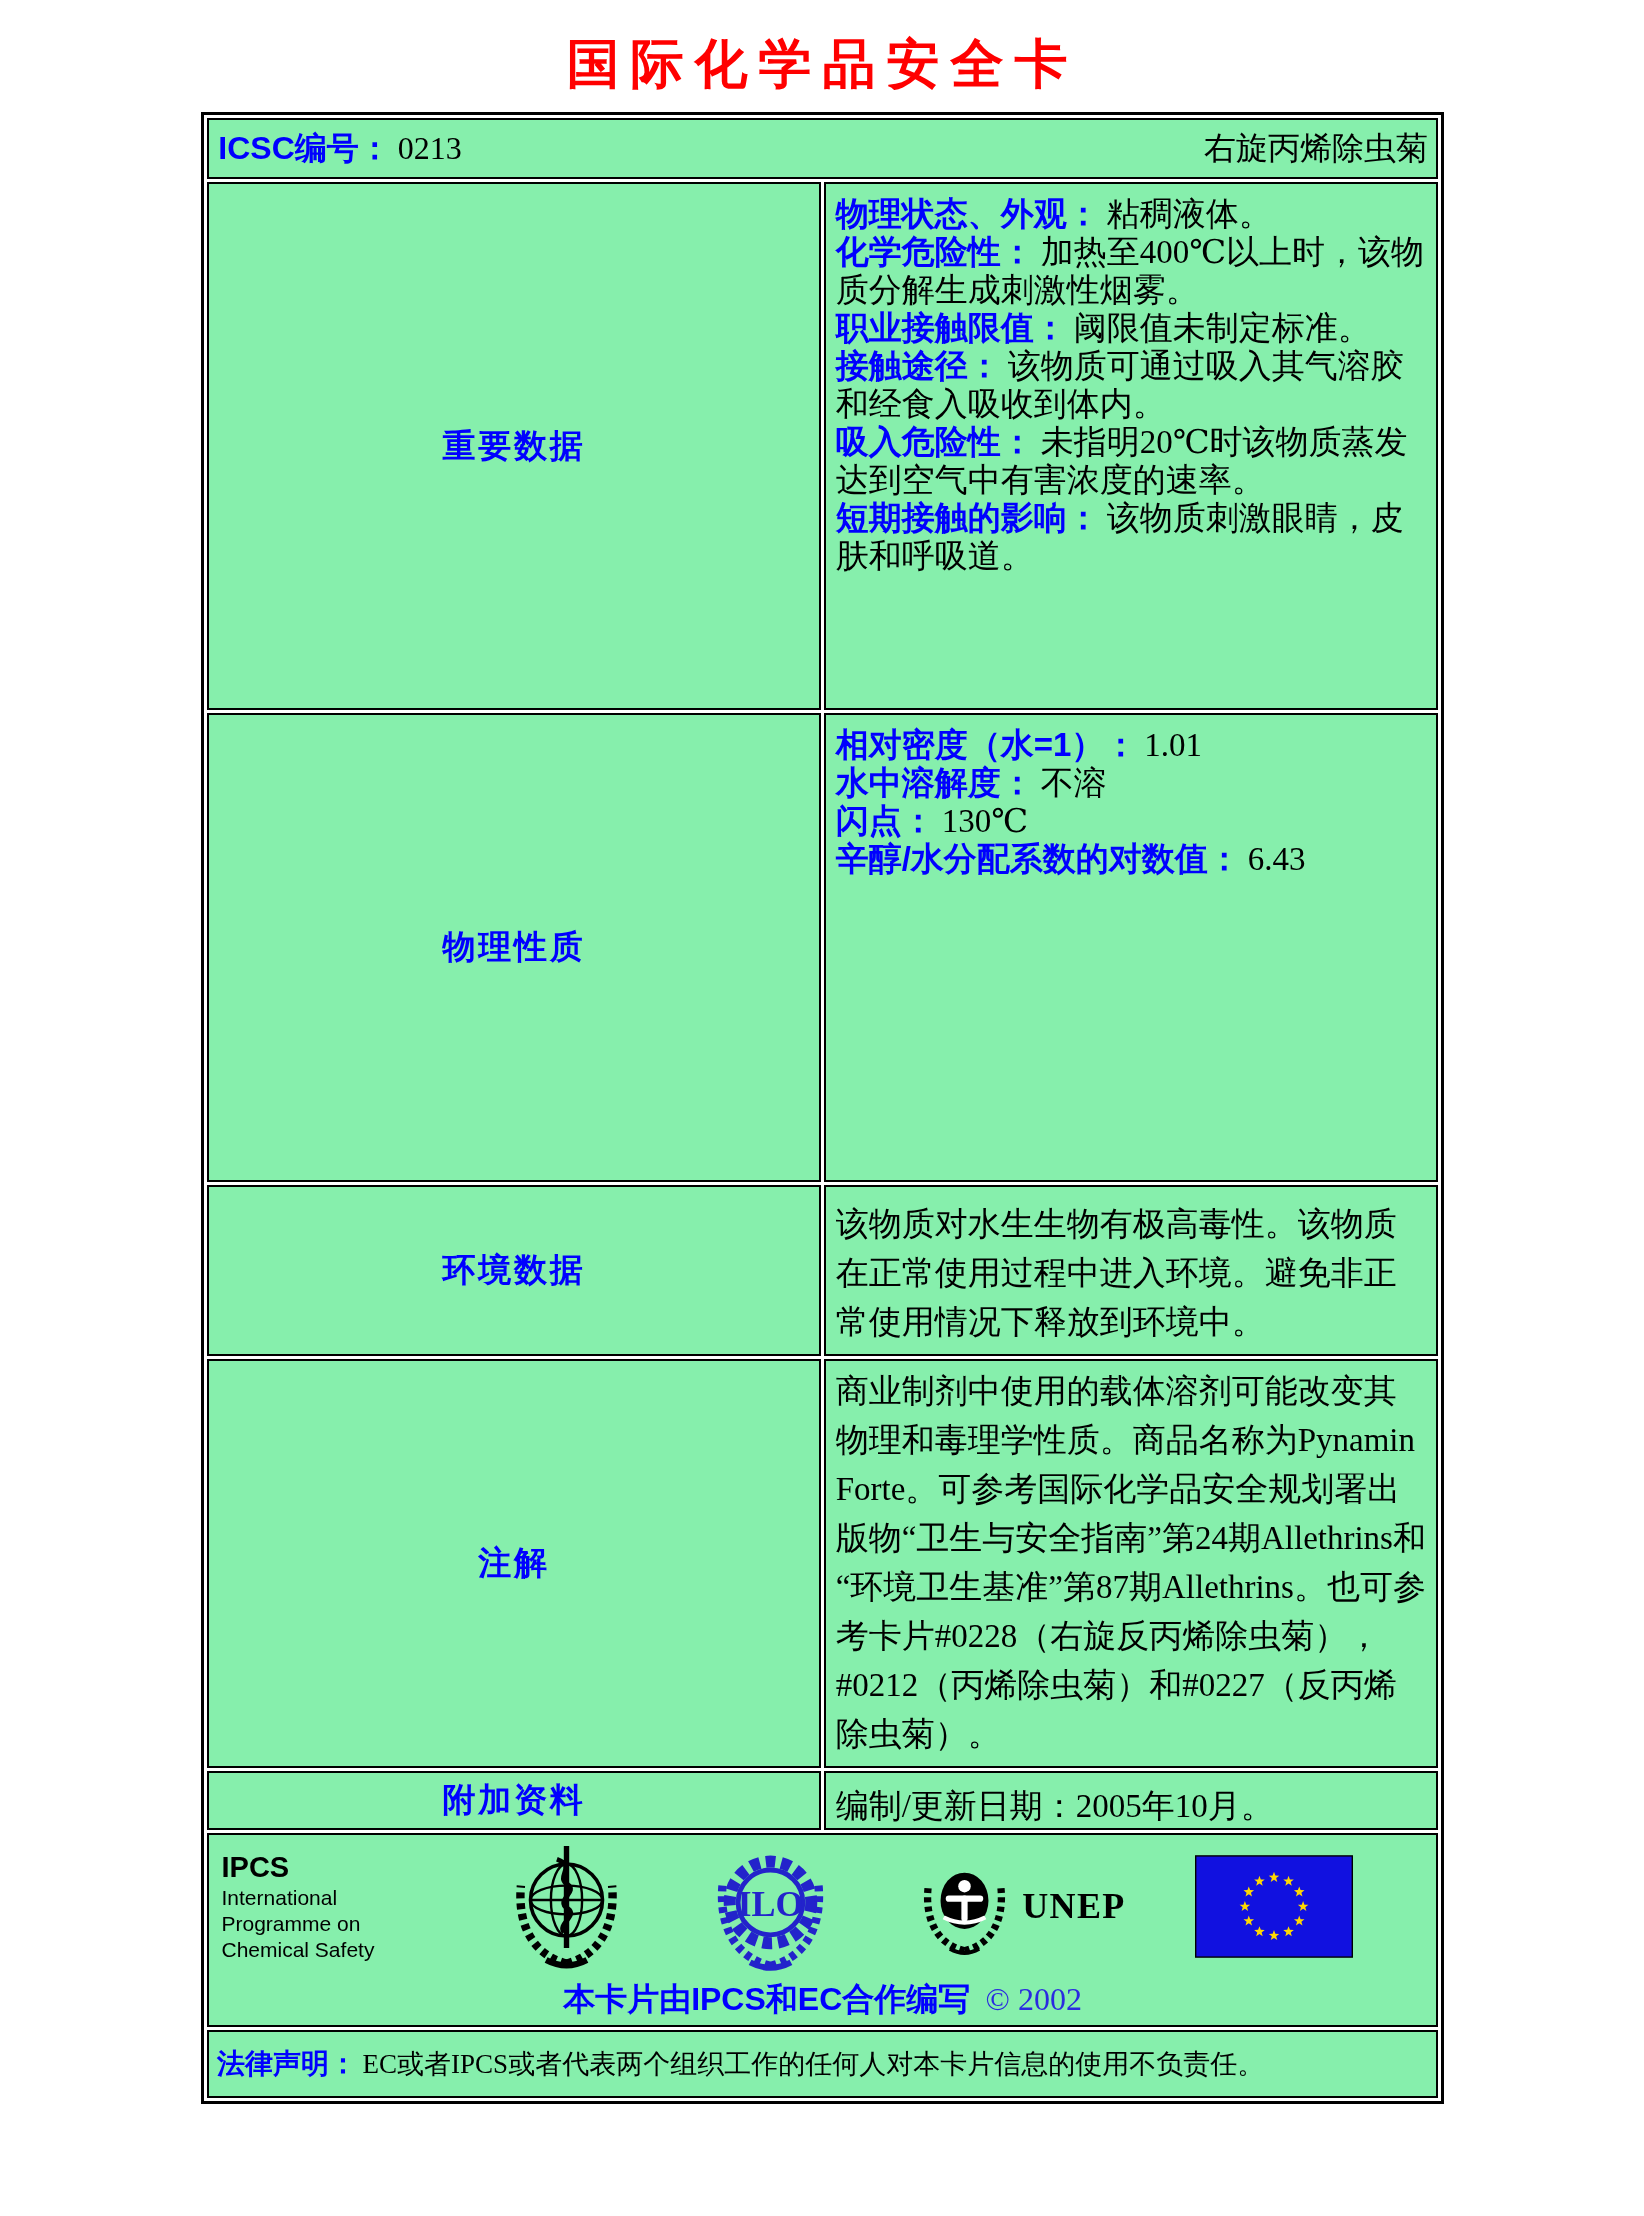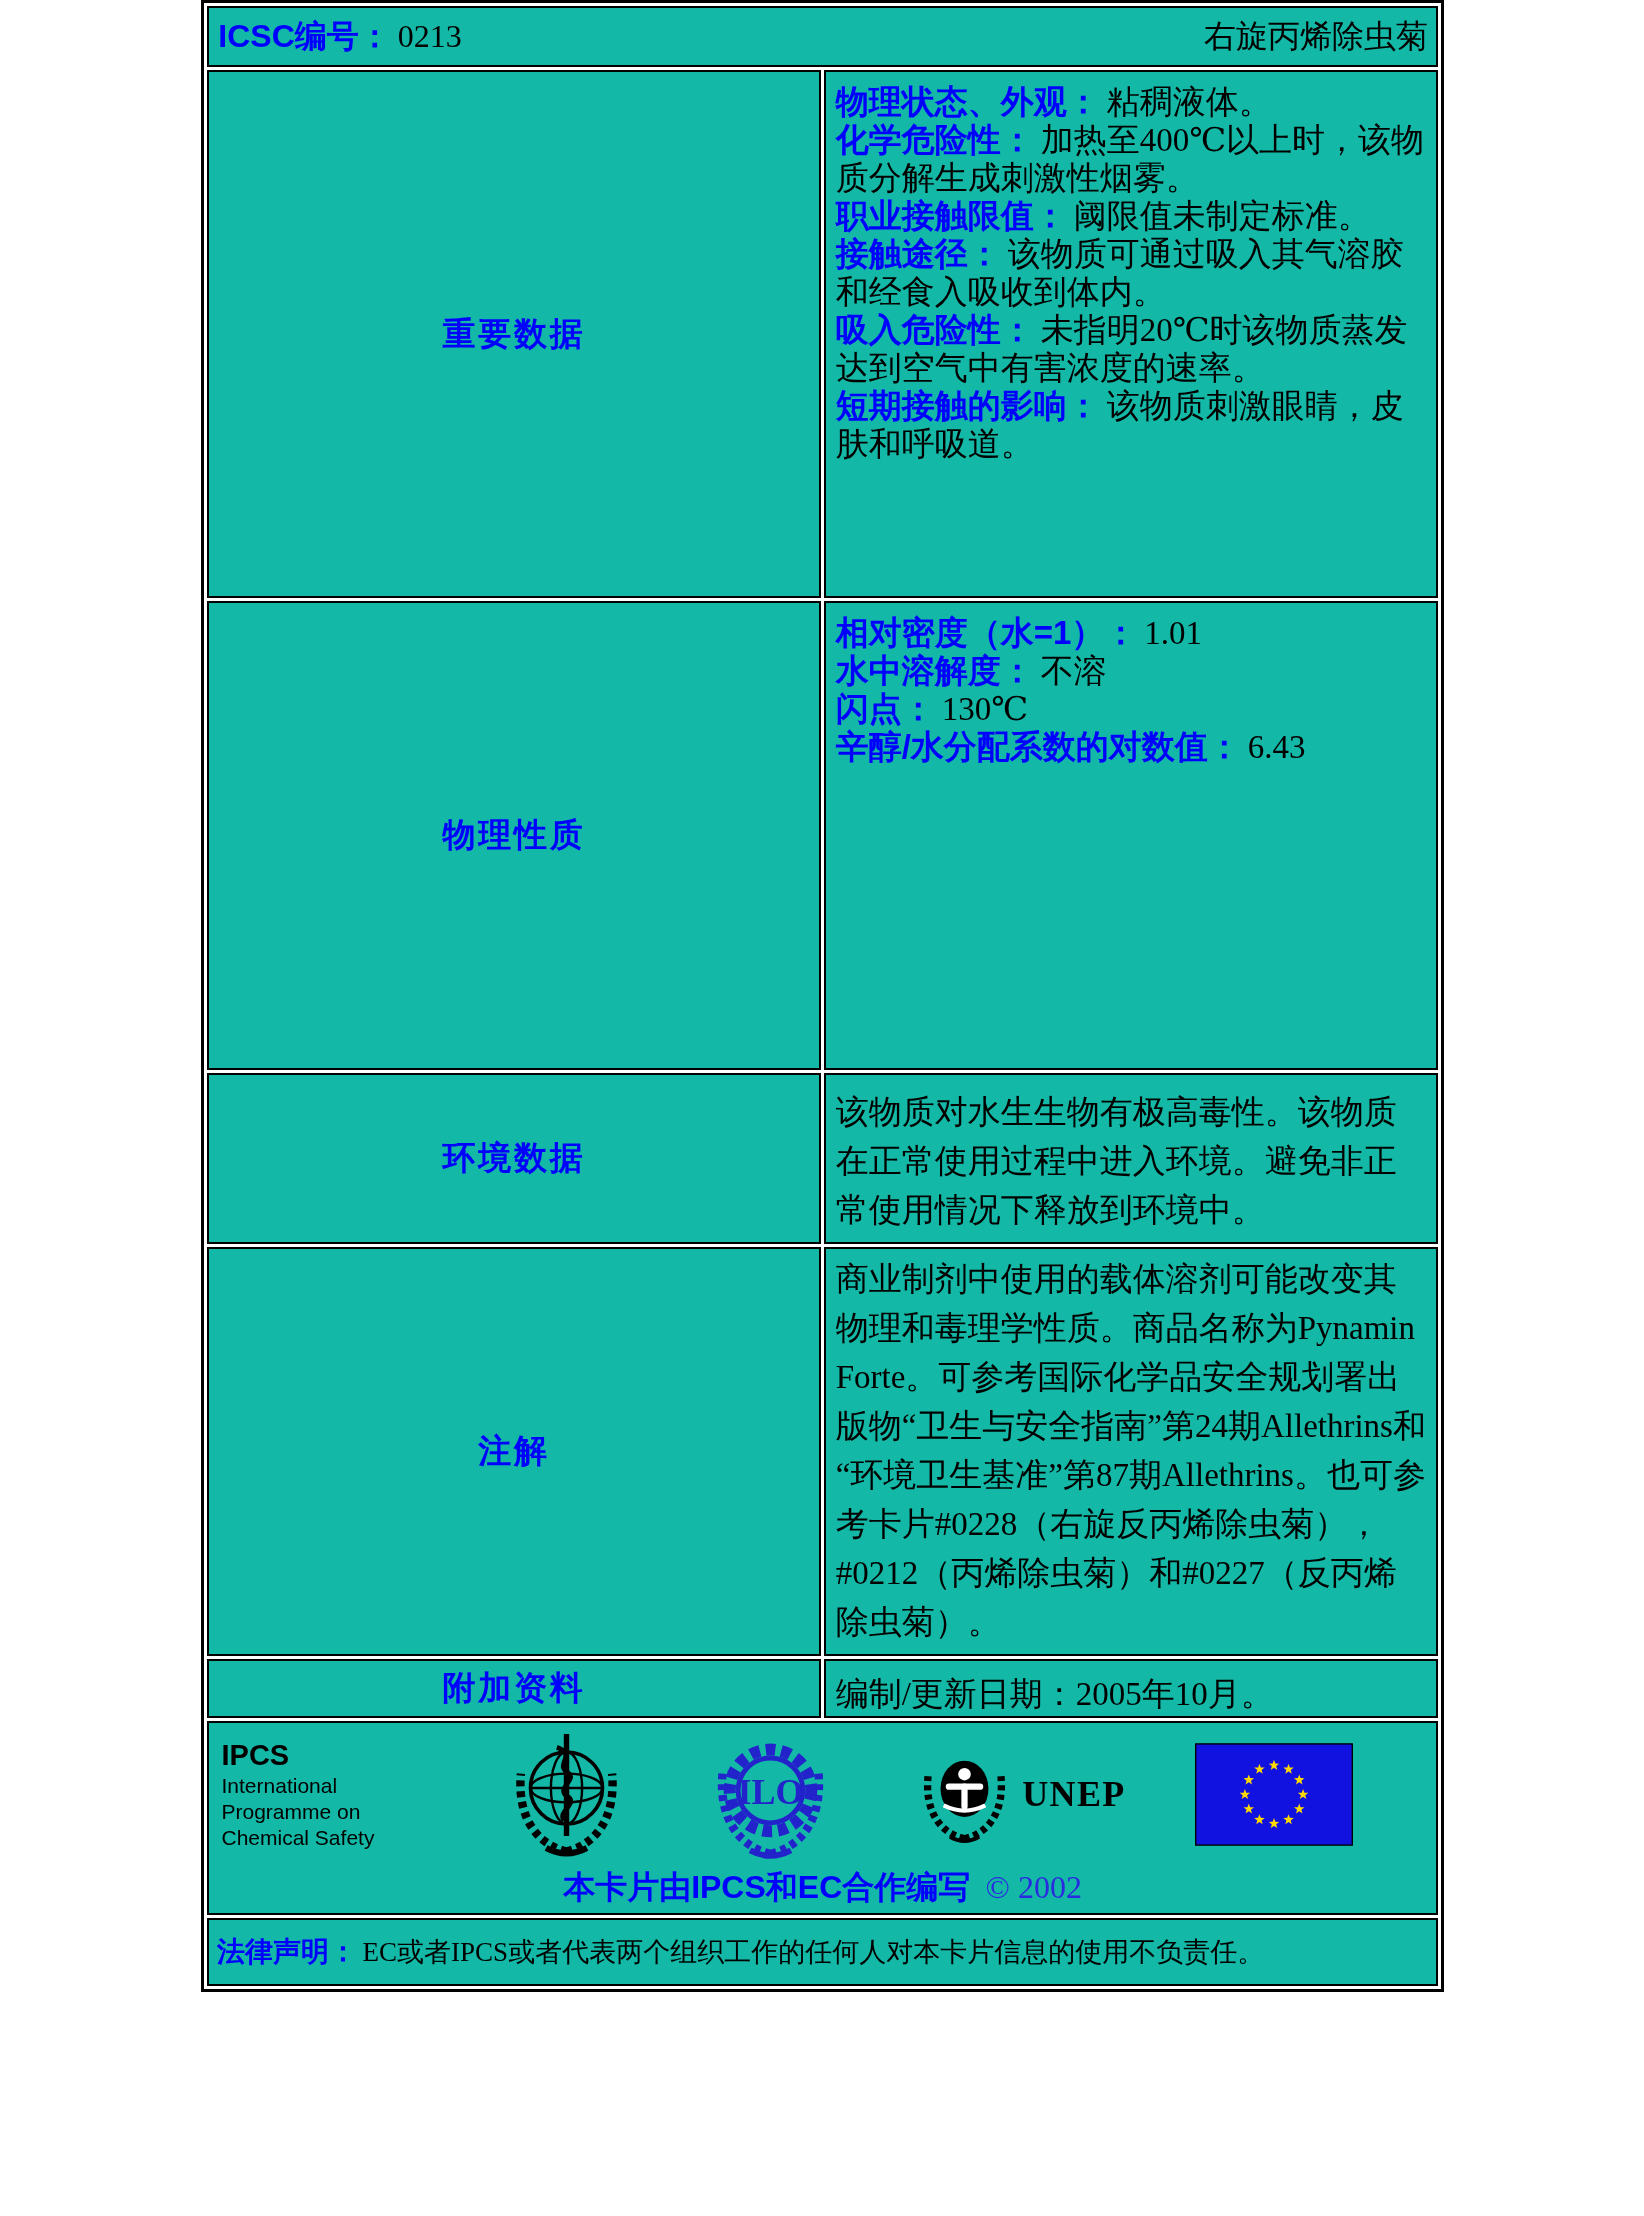--- a/index.html
+++ b/index.html
@@ -24,21 +24,21 @@
   }
 
   table.card {
     width: 1243px;
     margin: 0 auto;
     border: 3.5px solid #000;
     border-collapse: separate;
     border-spacing: 3.5px;
     table-layout: fixed;
   }
-  td { border: 2.1px solid #000; vertical-align: top; background: #14b8a6; }
+  td { border: 2.1px solid #000; vertical-align: top; background: #86efac; }
 
   td.hdr { height: 61px; vertical-align: middle; }
   .hdr-inner {
     display: flex; justify-content: space-between; align-items: center;
     padding: 0 7px 0 8.3px;
     font-size: 32px;
   }
   .hdr-left { white-space: nowrap; }
   .hdr-right { white-space: nowrap; }
 
@@ -103,20 +103,21 @@
   .legal-inner { padding: 0 7px 0 7px; font-size: 27px; line-height: 33px; }
   .legal-inner .k { font-size: 28px; margin-right: 5.6px; }
 
   svg { display: block; }
 </style>
 </head>
 <body>
 
 <div class="page">
 
+  <div class="title">国际化学品安全卡</div>
 
   <table class="card">
 
     <tbody>
         <tr>
       <td class="hdr" colspan="2">
         <div class="hdr-inner">
           <div class="hdr-left">
             <span class="k">ICSC编号：</span><span class="v">0213</span>
           </div>

